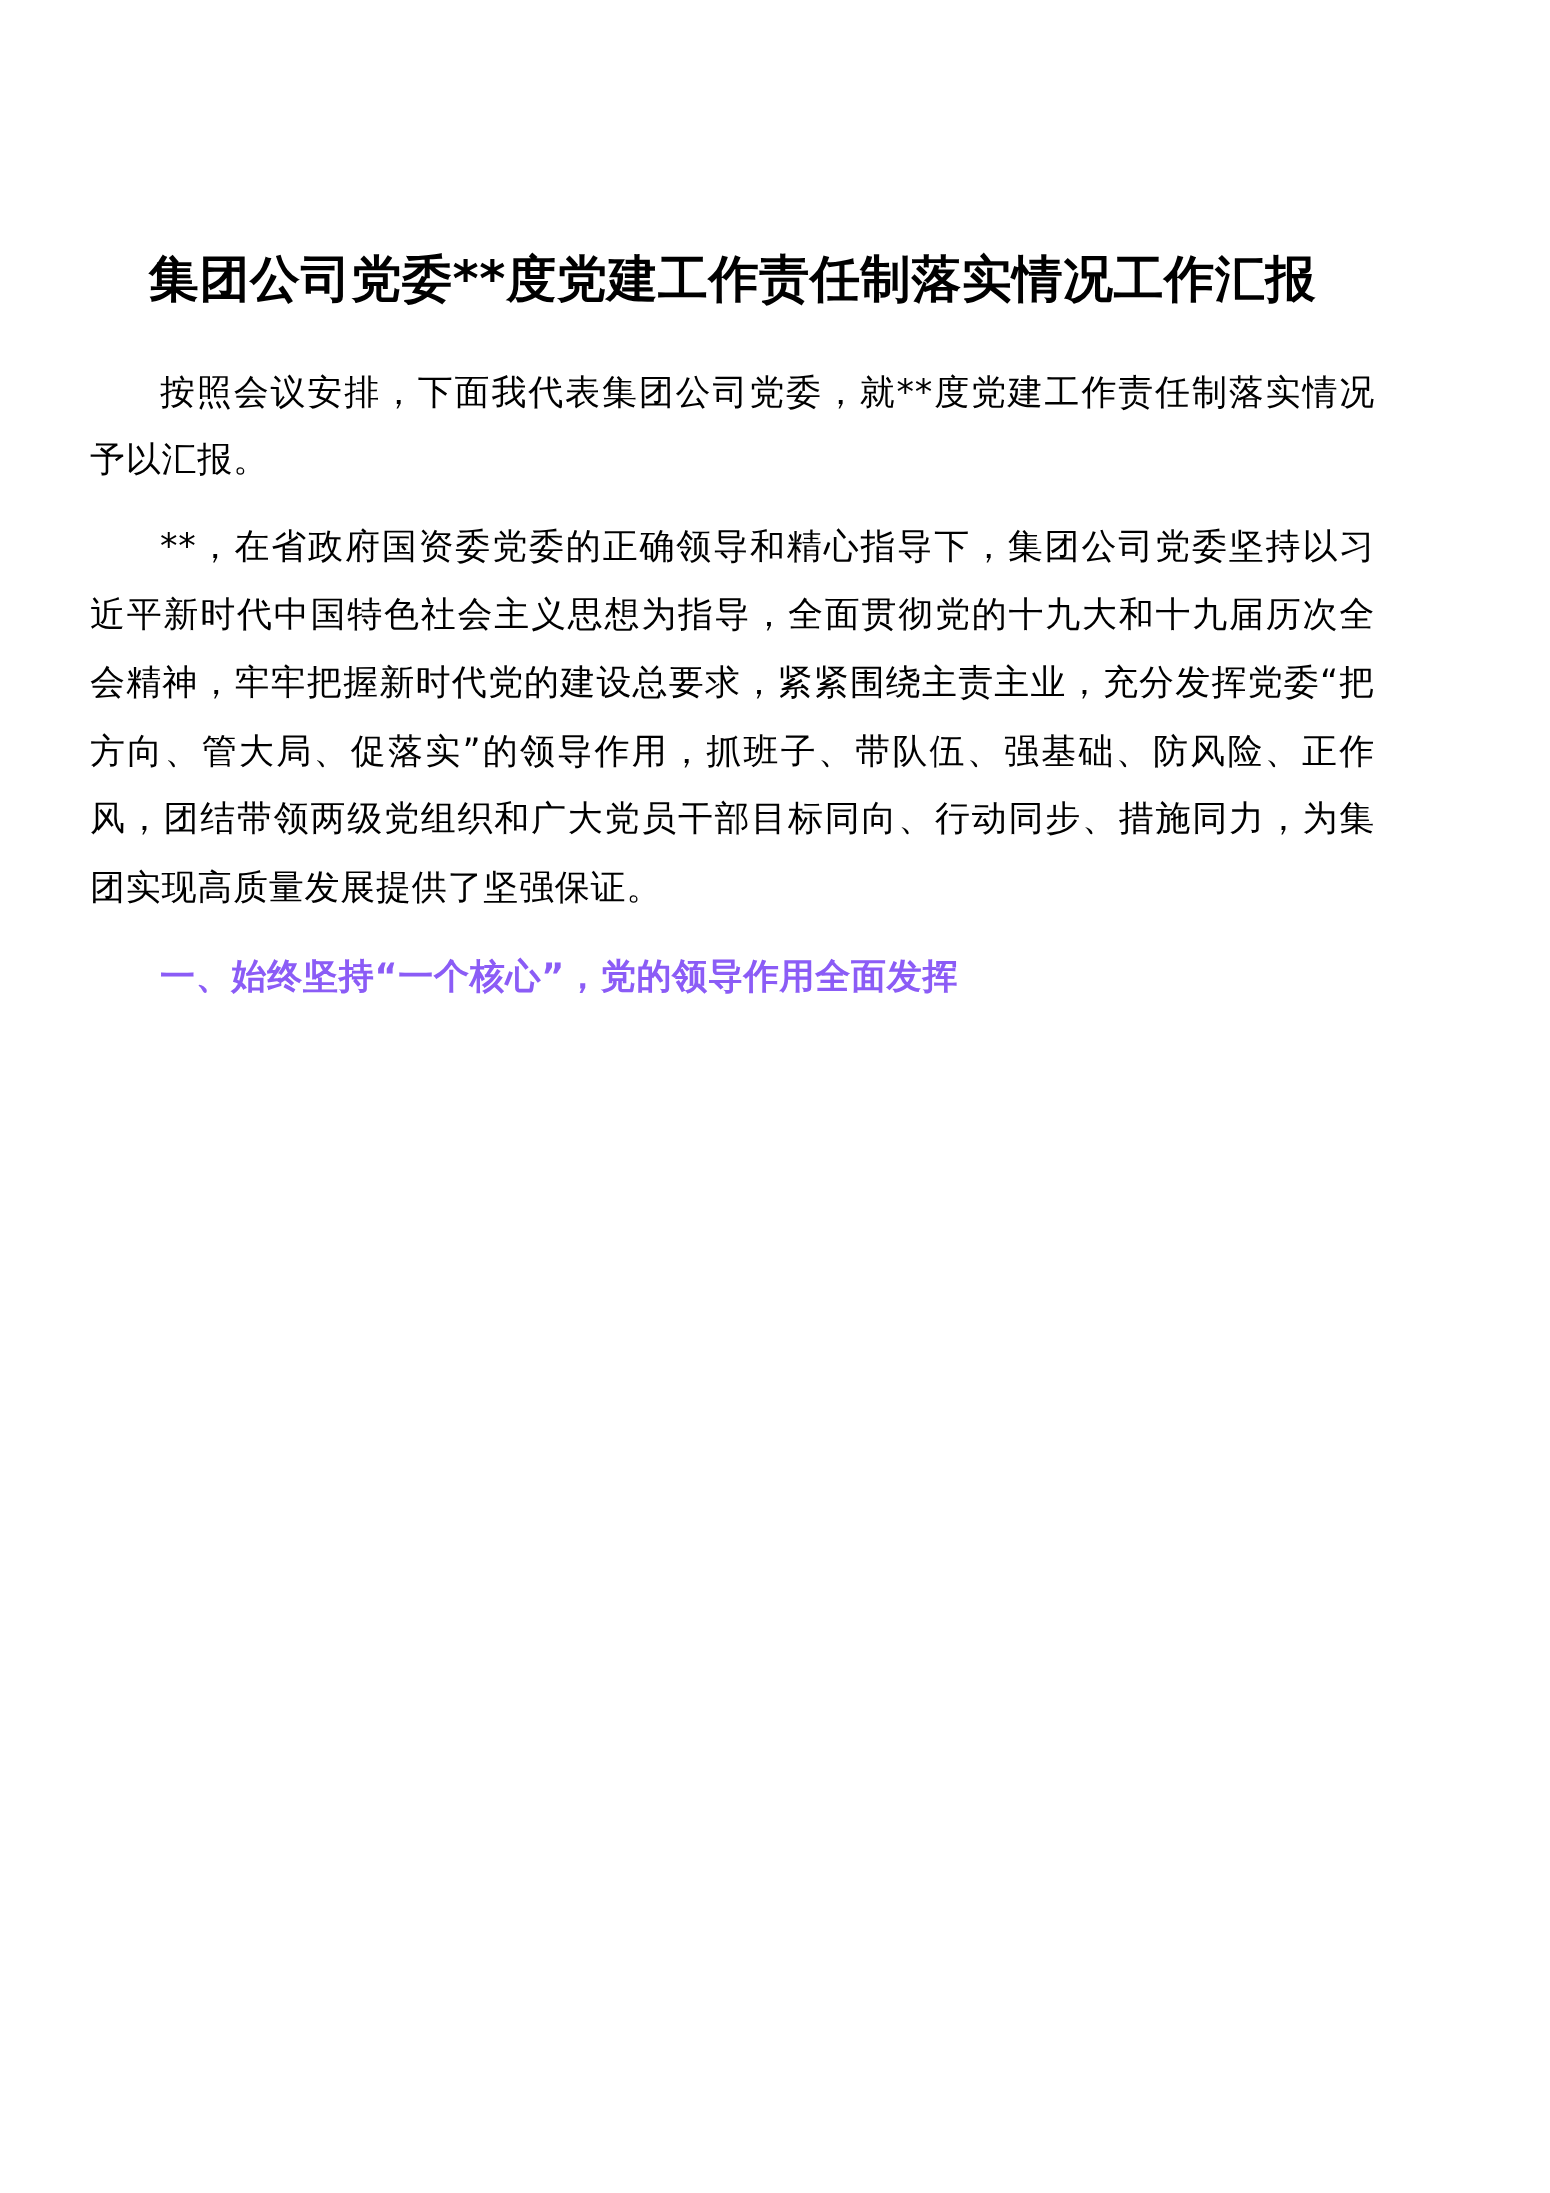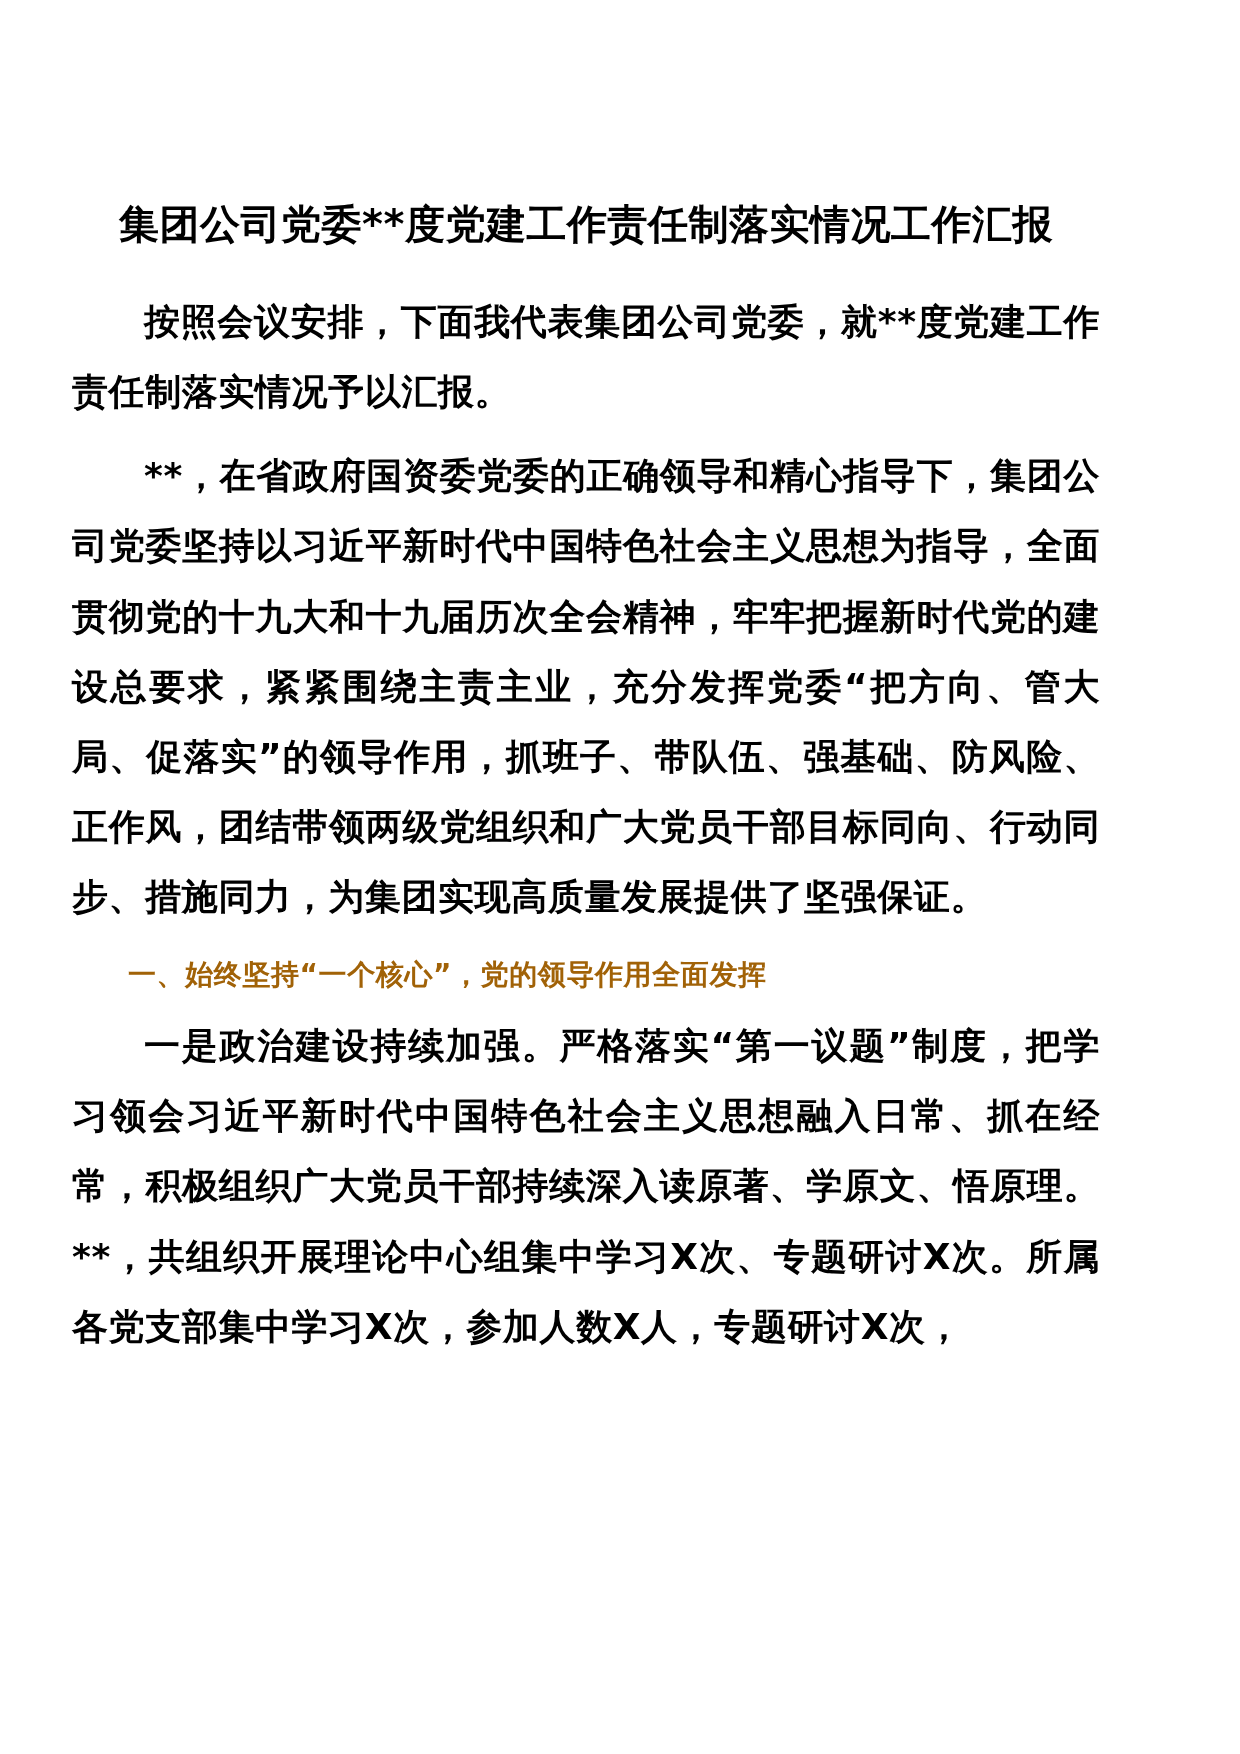--- a/index.html
+++ b/index.html
@@ -31,47 +31,45 @@
     color: #000000;
   }
   .salutation {
     font-size: 28px;
     line-height: 1.95;
     margin: 0 0 14px 0;
     text-align: justify;
     letter-spacing: 0.6px;
   }
   p.body-para {
-    font-size: 36px;
+    font-size: 28px;
     line-height: 1.95;
     margin: 0 0 14px 0;
     text-indent: 2em;
     text-align: justify;
     letter-spacing: 0.6px;
-    font-weight: bold;
   }
   h2.section-heading {
     font-size: 28px;
     font-weight: bold;
     line-height: 1.95;
     margin: 16px 0 8px 0;
     text-indent: 2em;
-    color: #a16207;
+    color: #8b5cf6;
     letter-spacing: 0.6px;
   }
 </style>
 </head>
 <body>
 
 <div class="page">
 
   <h1 class="doc-title">集团公司党委**度党建工作责任制落实情况工作汇报</h1>
 
 
   <p class="body-para">按照会议安排，下面我代表集团公司党委，就**度党建工作责任制落实情况予以汇报。</p>
 
   <p class="body-para">**，在省政府国资委党委的正确领导和精心指导下，集团公司党委坚持以习近平新时代中国特色社会主义思想为指导，全面贯彻党的十九大和十九届历次全会精神，牢牢把握新时代党的建设总要求，紧紧围绕主责主业，充分发挥党委“把方向、管大局、促落实”的领导作用，抓班子、带队伍、强基础、防风险、正作风，团结带领两级党组织和广大党员干部目标同向、行动同步、措施同力，为集团实现高质量发展提供了坚强保证。</p>
 
   <h2 class="section-heading">一、始终坚持“一个核心”，党的领导作用全面发挥</h2>
 
-  <p class="body-para">一是政治建设持续加强。严格落实“第一议题”制度，把学习领会习近平新时代中国特色社会主义思想融入日常、抓在经常，积极组织广大党员干部持续深入读原著、学原文、悟原理。**，共组织开展理论中心组集中学习X次、专题研讨X次。所属各党支部集中学习X次，参加人数X人，专题研讨X次，</p>
 
 </div>
 
 </body></html>

